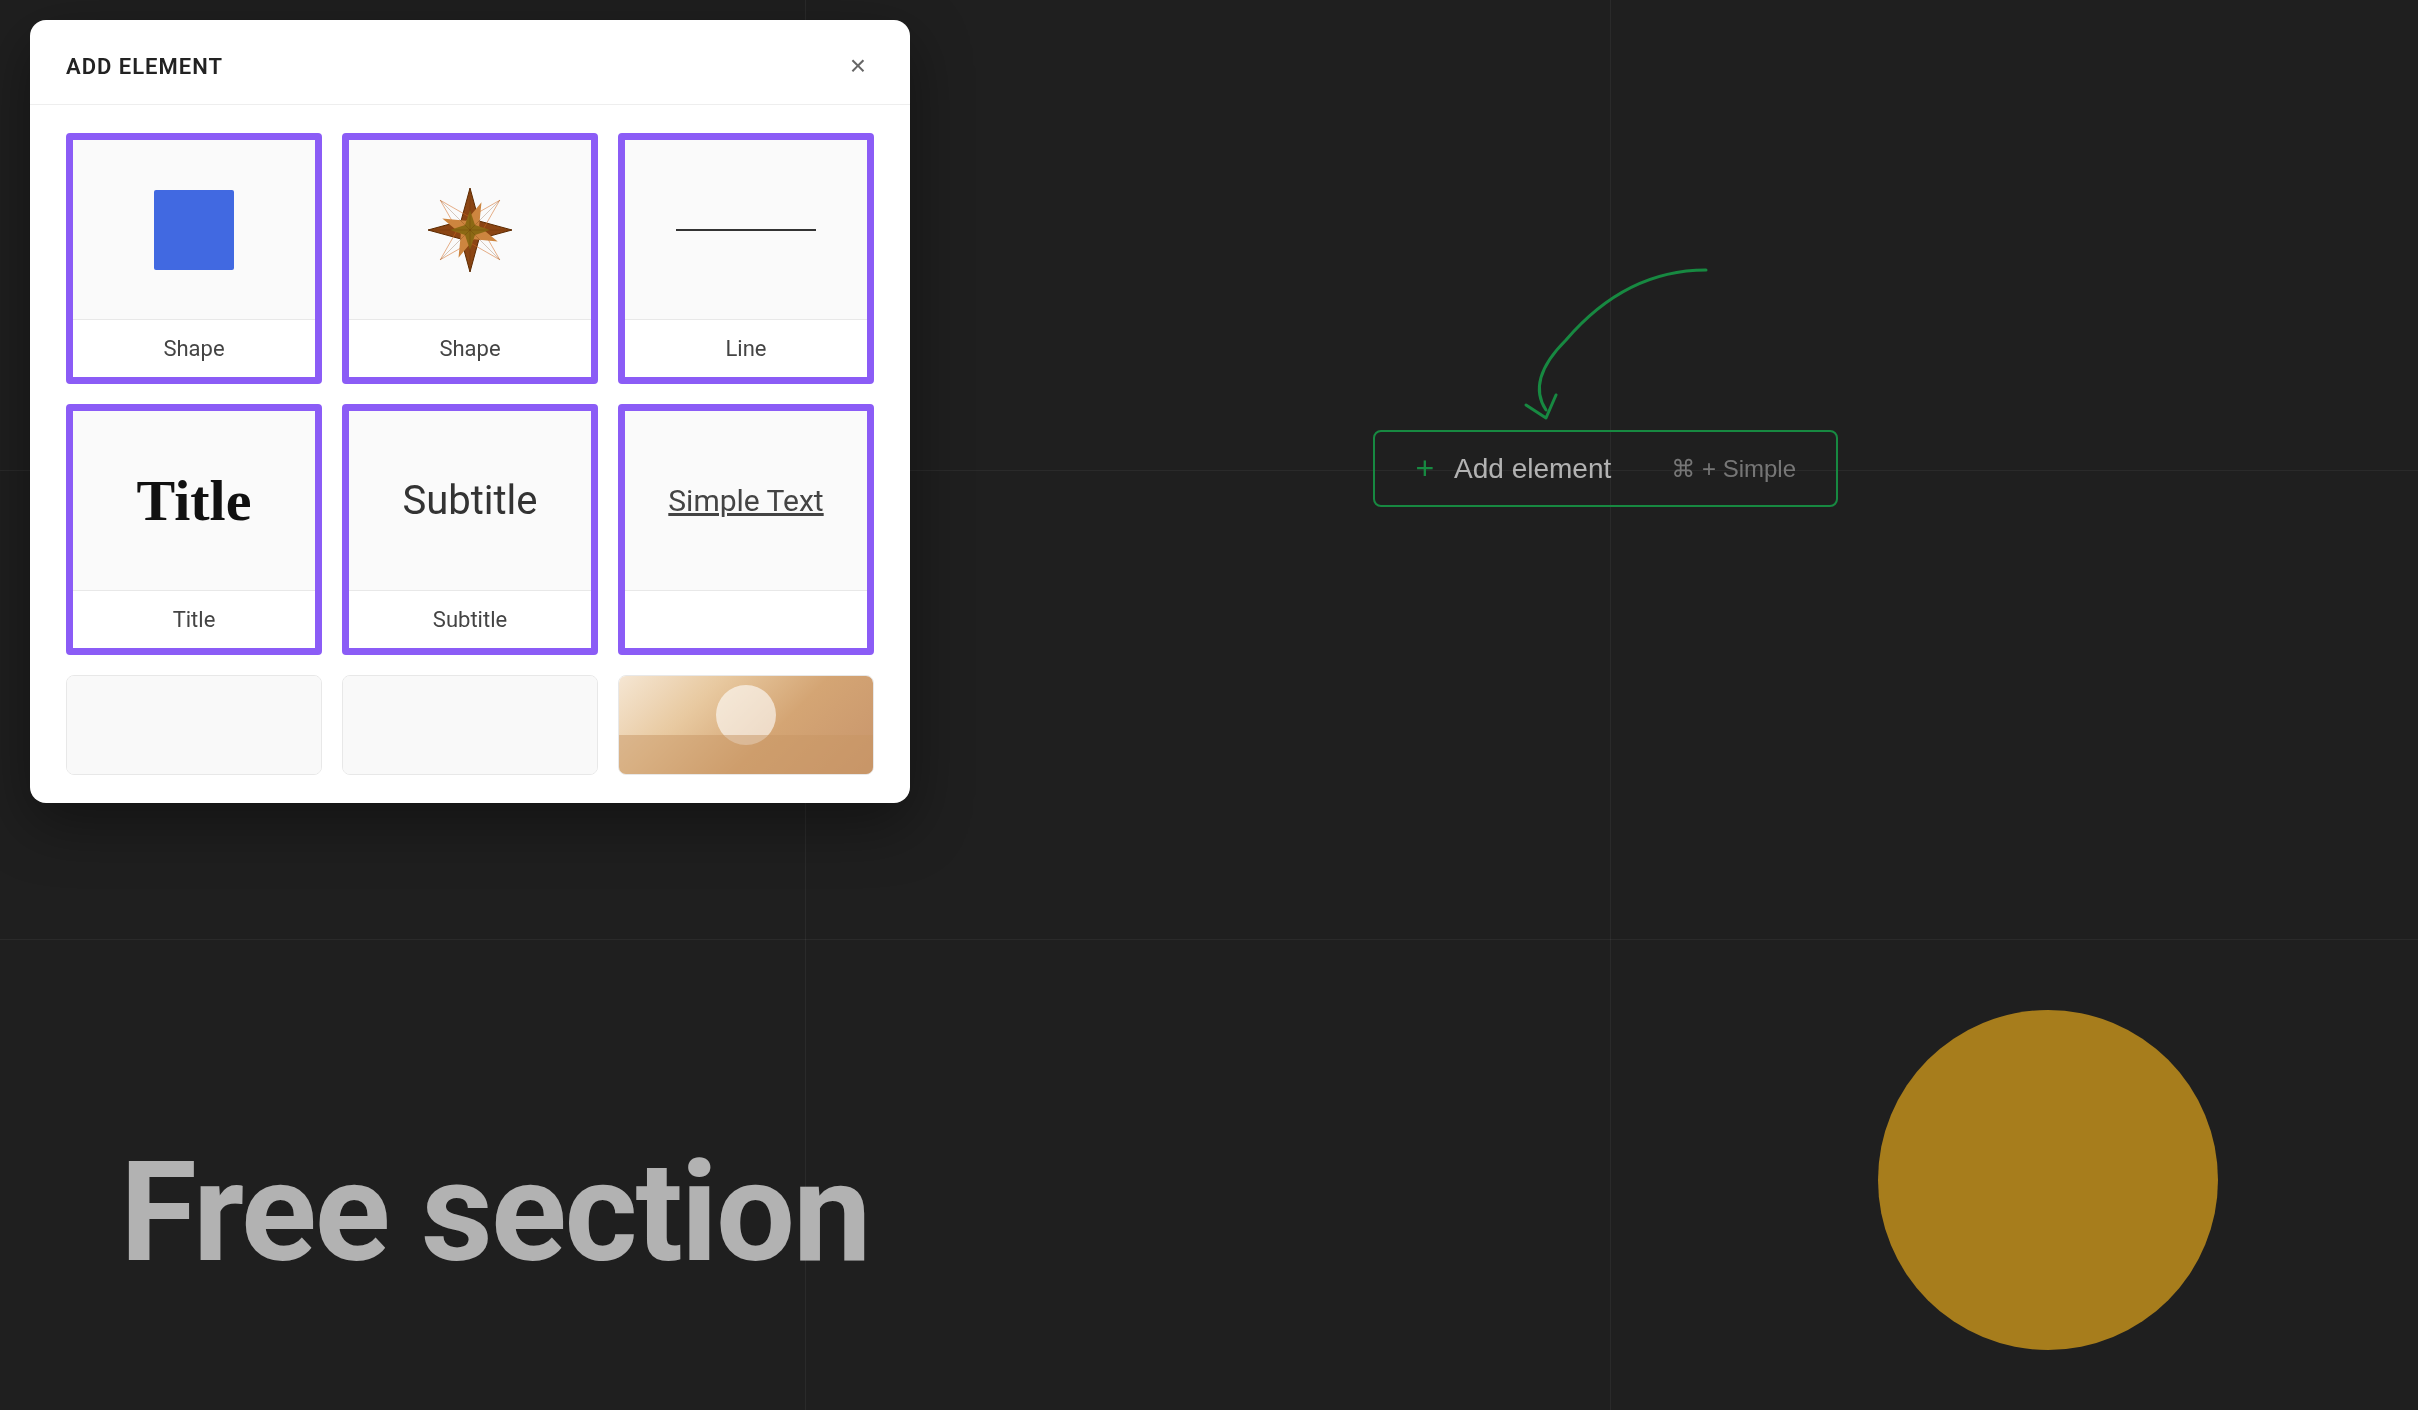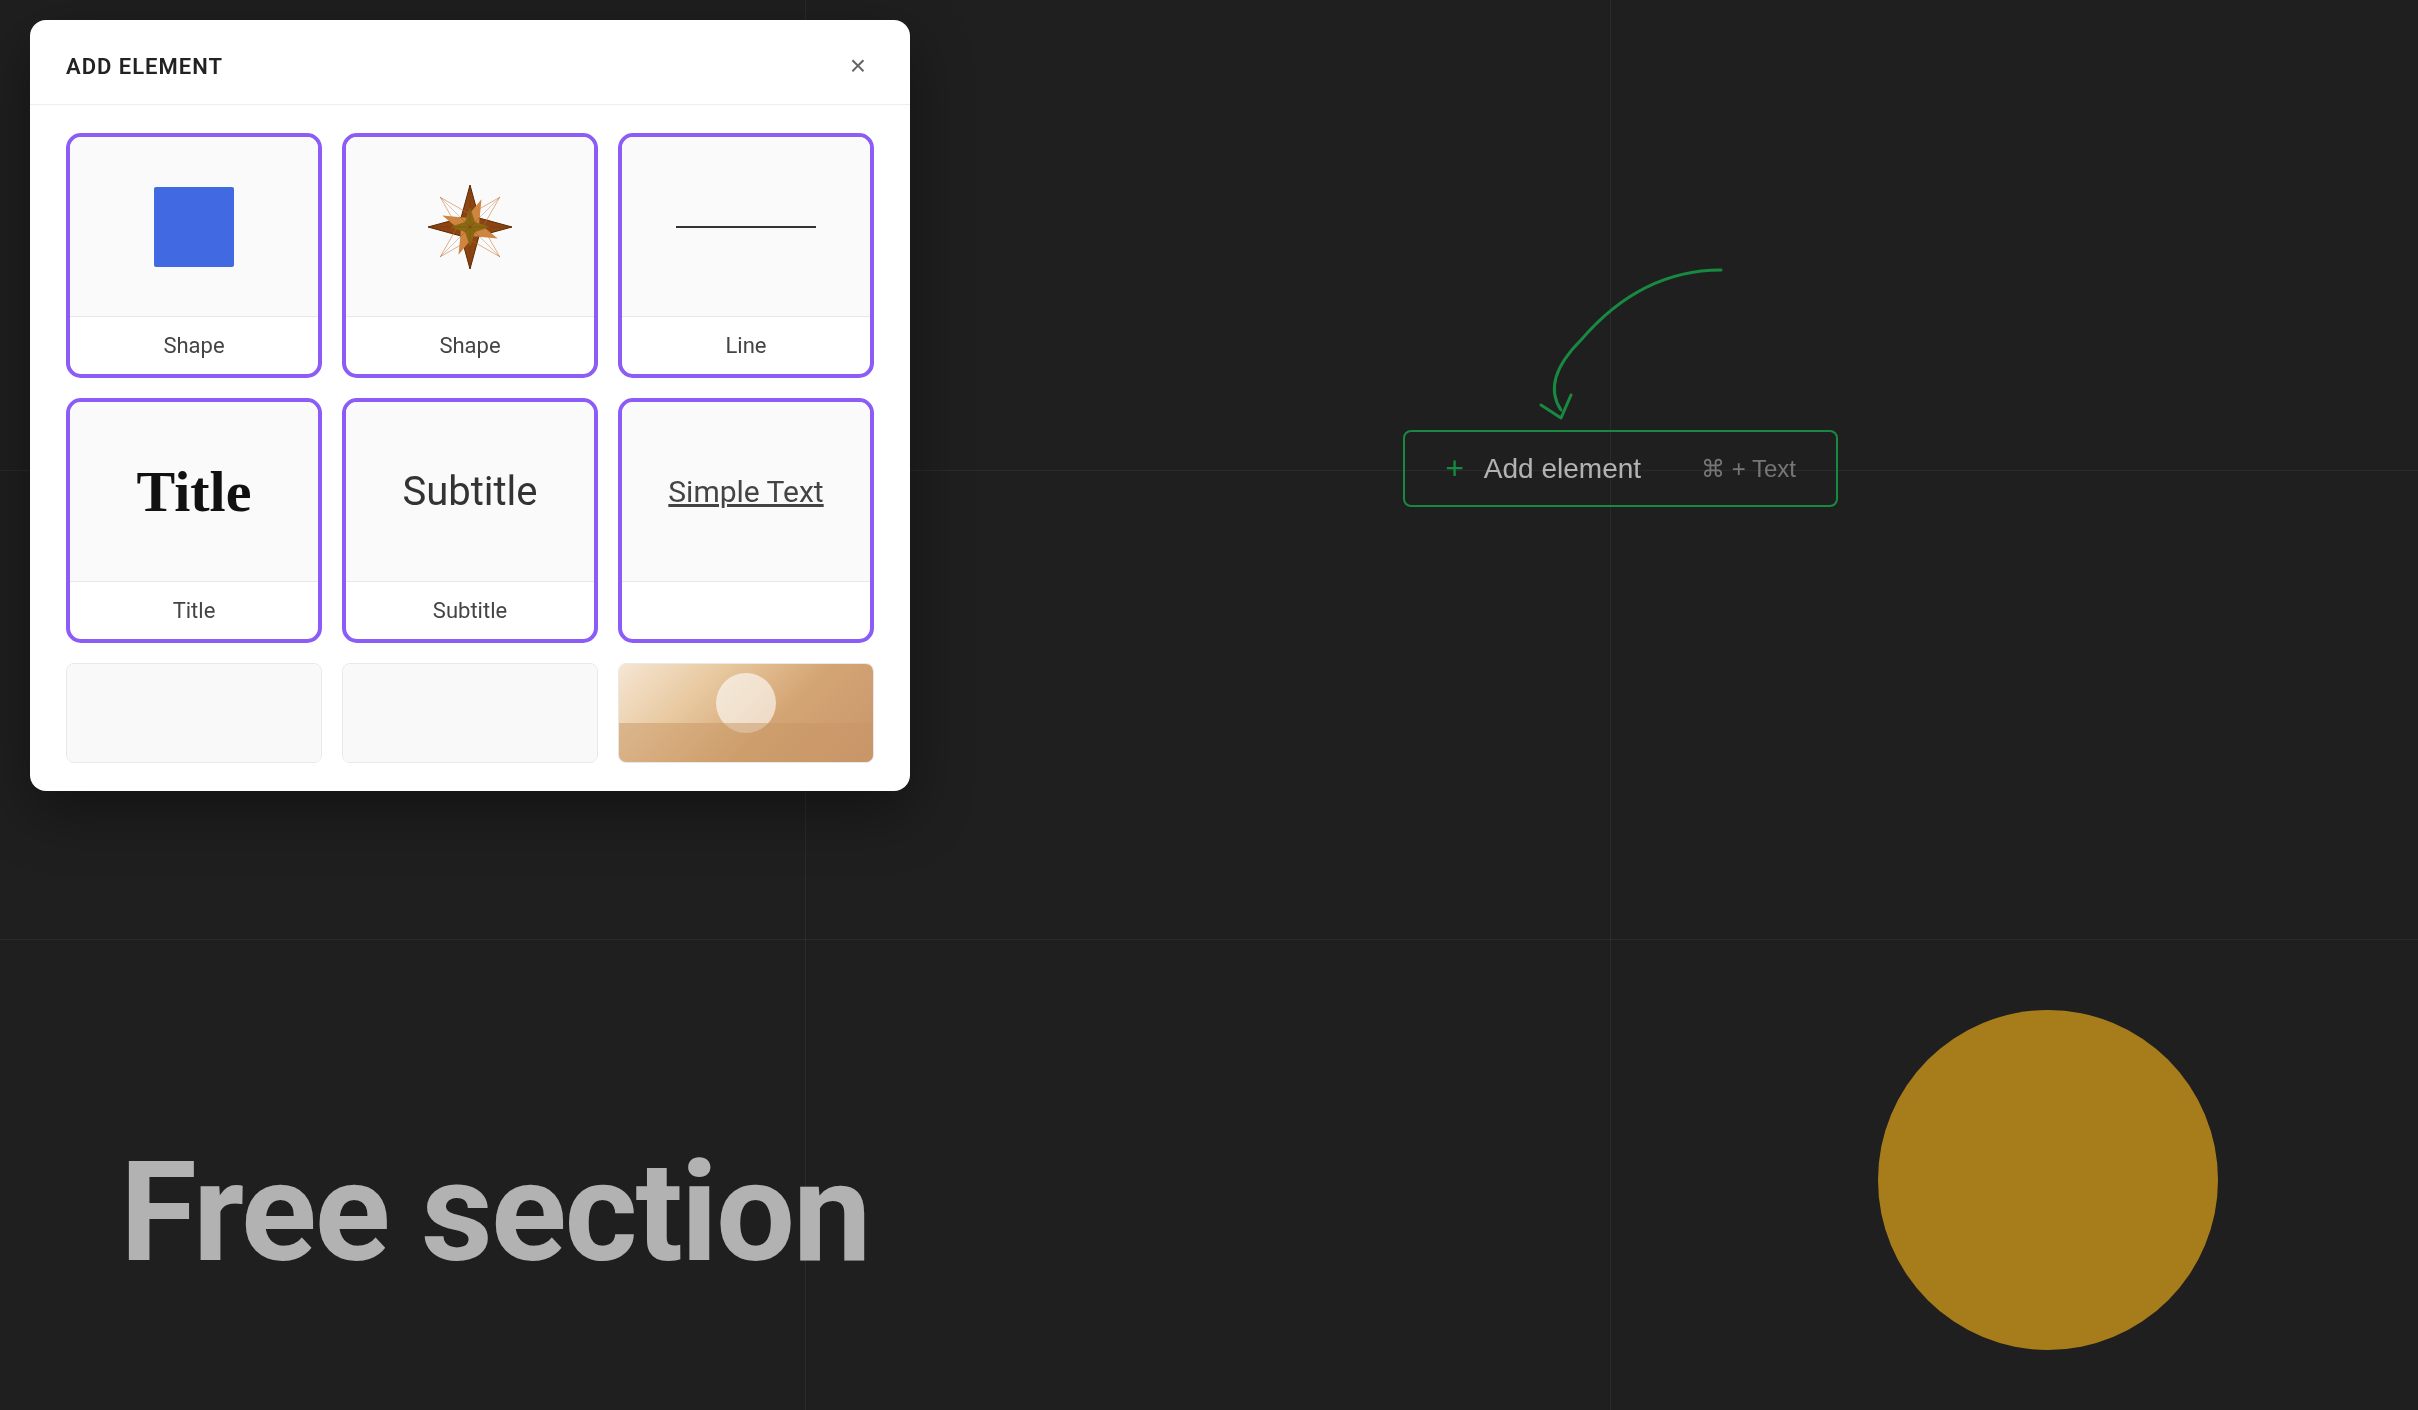--- a/index.html
+++ b/index.html
@@ -161,22 +161,22 @@
     }
 
     
     .elements-grid {
       display: grid;
       grid-template-columns: repeat(3, 1fr);
       gap: 20px;
     }
 
     .element-card {
-      border: 4px solid #8b5cf6;
-      border-radius: 15px;
+      border: 7px solid #8b5cf6;
+      border-radius: 4px;
       overflow: hidden;
       cursor: pointer;
       background: #fff;
       transition: border-color 0.2s;
     }
 
     .element-card-preview {
       height: 180px;
       display: flex;
       align-items: center;
@@ -302,21 +302,21 @@
 
     <svg class="arrow-svg" width="280" height="160" viewBox="0 0 280 160">
       <path d="M 240 10 Q 160 10 100 80 Q 60 120 80 150" fill="none" stroke="#22c55e" stroke-width="3" stroke-linecap="round"></path>
 
       <polyline points="60,145 80,158 90,135" fill="none" stroke="#22c55e" stroke-width="3" stroke-linecap="round" stroke-linejoin="round"></polyline>
     </svg>
 
     <button class="add-element-btn">
       <span class="plus-icon">+</span>
       <span>Add element</span>
-      <span class="shortcut">⌘ + Text</span>
+      <span class="shortcut">⌘ + Simple</span>
     </button>
   </div>
 
 </div>
 
 <div class="modal-overlay"></div>
 
 <div class="modal">
   <div class="modal-header">
     <span class="modal-title">ADD ELEMENT</span>

